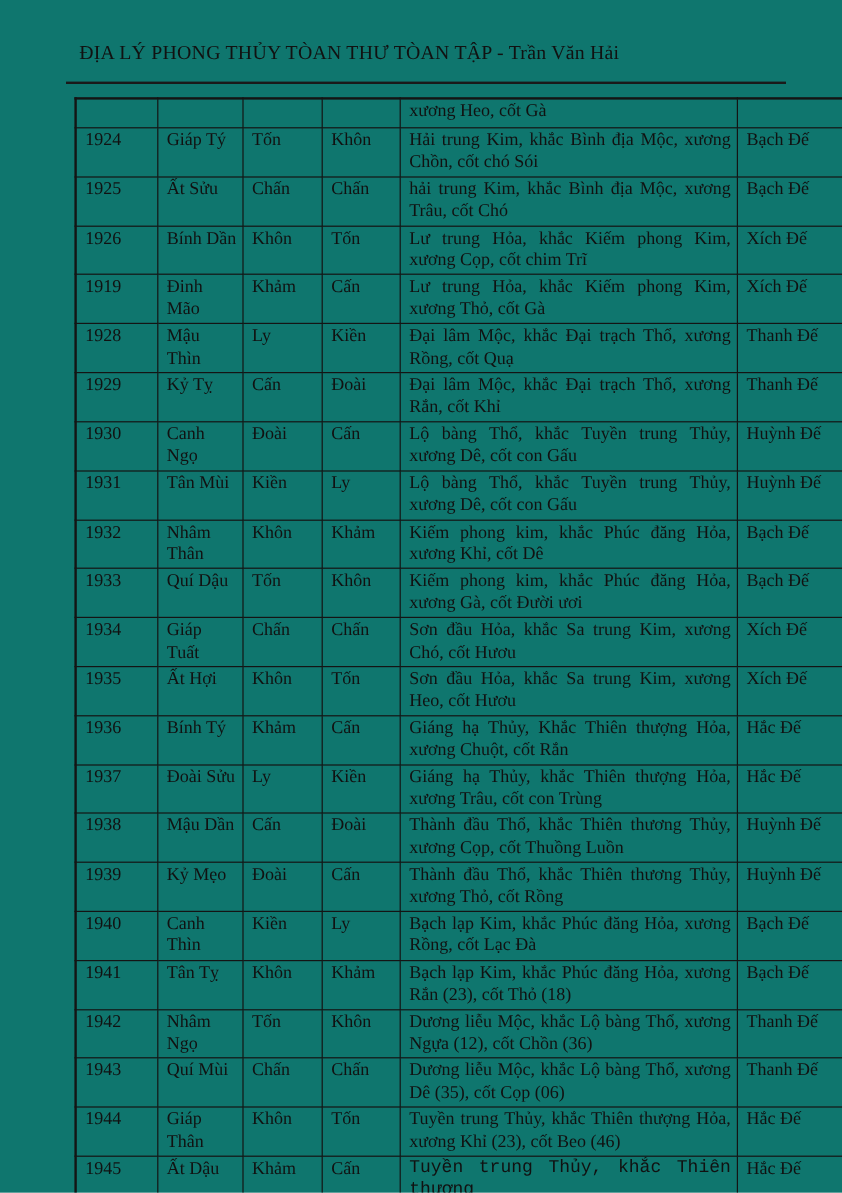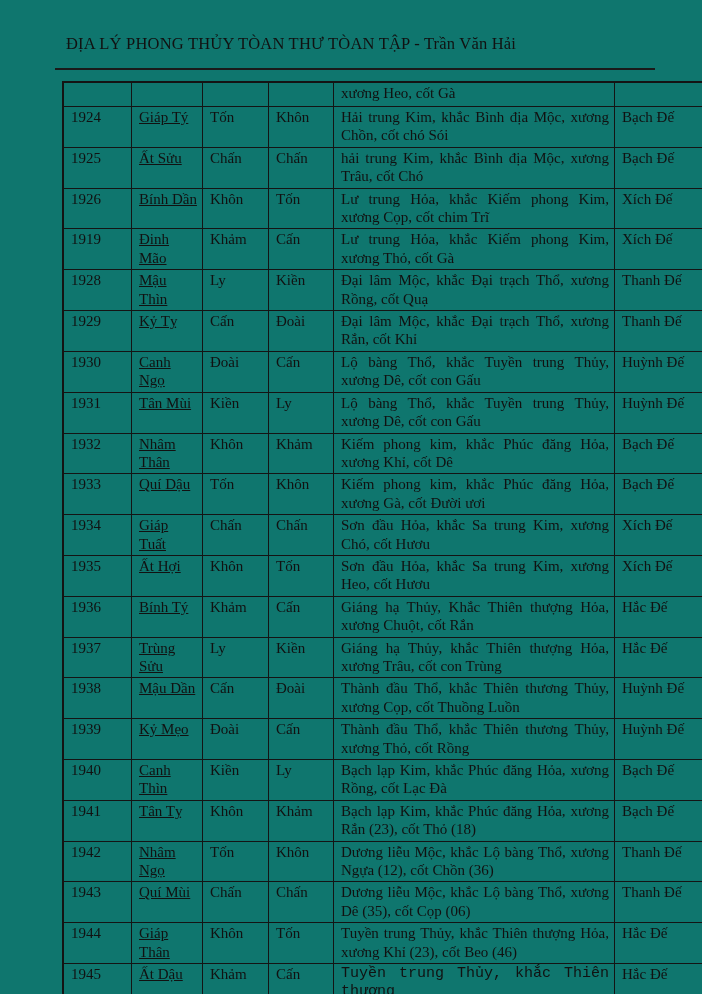--- a/index.html
+++ b/index.html
@@ -40,21 +40,21 @@
   }
   table.year-table td {
     border: 1px solid #141414;
     font-size: 15px;
     line-height: 18.4px;
     padding: 1px 5px 2px 7px;
     vertical-align: top;
     overflow: hidden;
   }
   td.col-year     { width: 55px; }
-  td.col-canchi   { width: 58px; padding-right: 2px; text-decoration: underline; }
+  td.col-canchi   { width: 58px; padding-right: 2px; }
   td.col-trigram1 { width: 53px; }
   td.col-trigram2 { width: 52px; }
   td.col-desc     { width: 268px; text-align: justify; }
   td.col-emperor  { width: 94px; }
   tr.continuation td { height: 20px; }
   tr:last-child td.col-desc { text-align-last: justify; font-family: Liberation Mono, monospace; }
   .footer-page {
     position: absolute;
     left: 0;
     top: 928px;
@@ -181,21 +181,21 @@
         <tr>
       <td class="col-year">1936</td>
       <td class="col-canchi">Bính Tý</td>
       <td class="col-trigram1">Khảm</td>
       <td class="col-trigram2">Cấn</td>
       <td class="col-desc">Giáng hạ Thủy, Khắc Thiên thượng Hỏa, xương Chuột, cốt Rắn</td>
       <td class="col-emperor">Hắc Đế</td>
     </tr>
         <tr>
       <td class="col-year">1937</td>
-      <td class="col-canchi">Trùng Sửu</td>
+      <td class="col-canchi">Đoài Sửu</td>
       <td class="col-trigram1">Ly</td>
       <td class="col-trigram2">Kiền</td>
       <td class="col-desc">Giáng hạ Thủy, khắc Thiên thượng Hỏa, xương Trâu, cốt con Trùng</td>
       <td class="col-emperor">Hắc Đế</td>
     </tr>
         <tr>
       <td class="col-year">1938</td>
       <td class="col-canchi">Mậu Dần</td>
       <td class="col-trigram1">Cấn</td>
       <td class="col-trigram2">Đoài</td>

